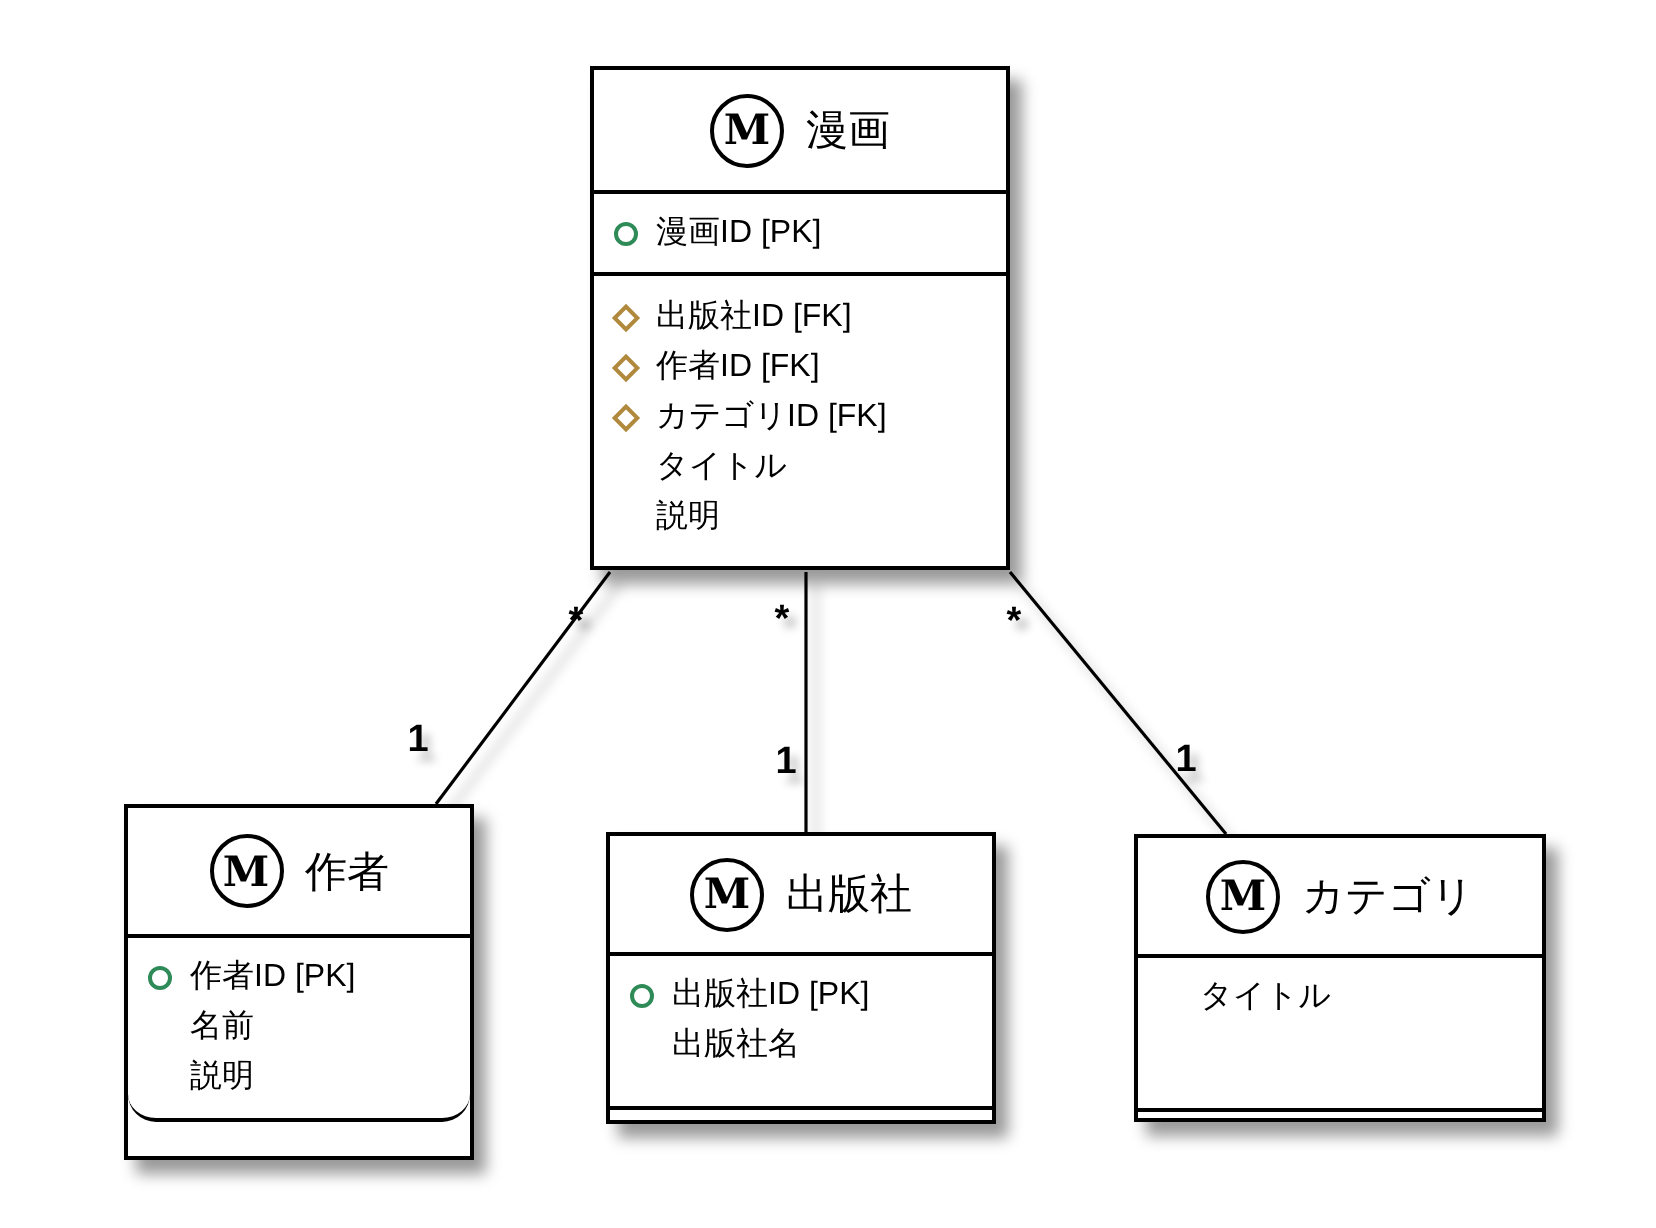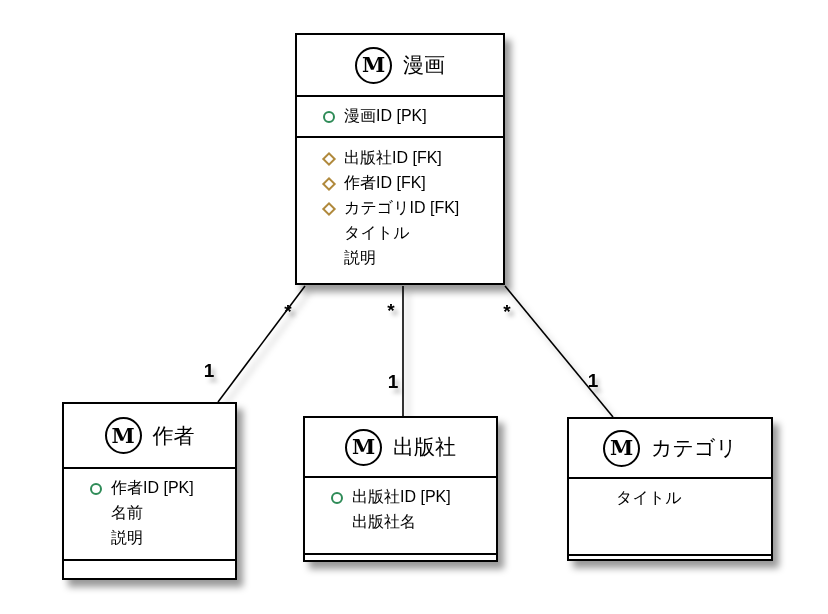--- a/index.html
+++ b/index.html
@@ -37,25 +37,25 @@
     box-sizing:border-box;display:flex;align-items:center;justify-content:center;
     font-family:"DejaVu Serif",serif;font-weight:bold;font-size:21px;line-height:1;
     flex:0 0 auto;padding-bottom:1px;
   }
   .ent-title{font-size:21px;}
 
   .ent-section{box-sizing:border-box;padding-top:7px;flex:0 0 auto;}
   .ent-section.bordered{border-bottom:2px solid #000;}
   #ent-manga .sec-pk{height:41px;}
   #ent-manga .sec-attrs{flex:1 1 auto;padding-top:8px;}
-  #ent-author .sec-fields{height:92px;}
+  #ent-author .sec-fields{height:92px;border-radius:14px;}
   #ent-publisher .sec-fields,#ent-category .sec-fields{height:77px;}
   .ent-footer{flex:1 1 auto;min-height:12px;}
 
-  .row{display:flex;align-items:center;height:25px;padding-left:26px;}
+  .row{display:flex;align-items:center;height:25px;padding-left:10px;}
   .marker{width:12px;height:12px;flex:0 0 12px;margin-right:9px;box-sizing:border-box;}
   .marker.pk{border:2.5px solid #2e8b57;border-radius:50%;}
   .marker.fk{width:10px;height:10px;flex-basis:10px;border:2.5px solid #b0893c;
              transform:rotate(45deg);margin-left:1px;margin-right:10px;}
   .marker.none{visibility:hidden;}
   .row-label{font-size:16px;white-space:nowrap;}
 
   .mult{
     position:absolute;transform:translate(-50%,-50%);
     font-size:19px;font-weight:600;line-height:1;

